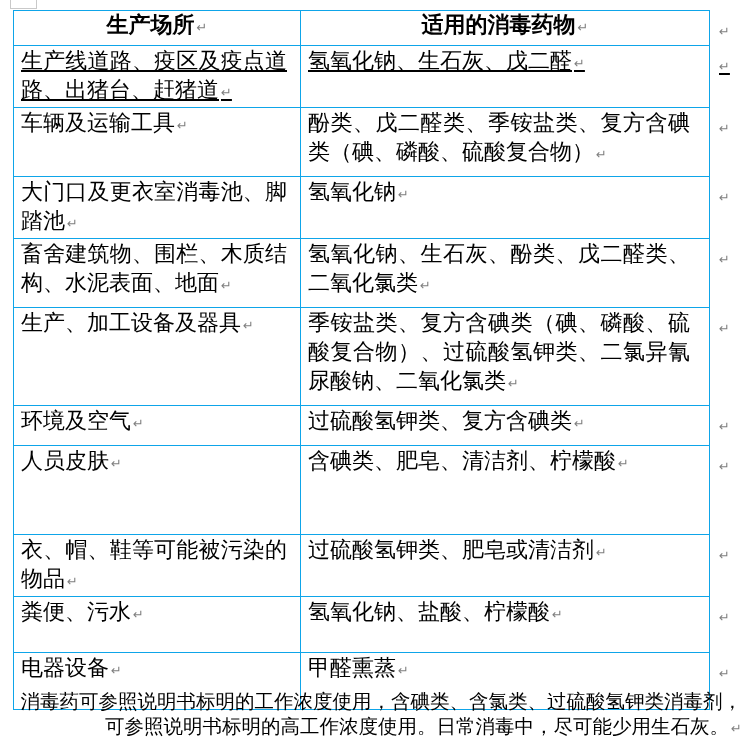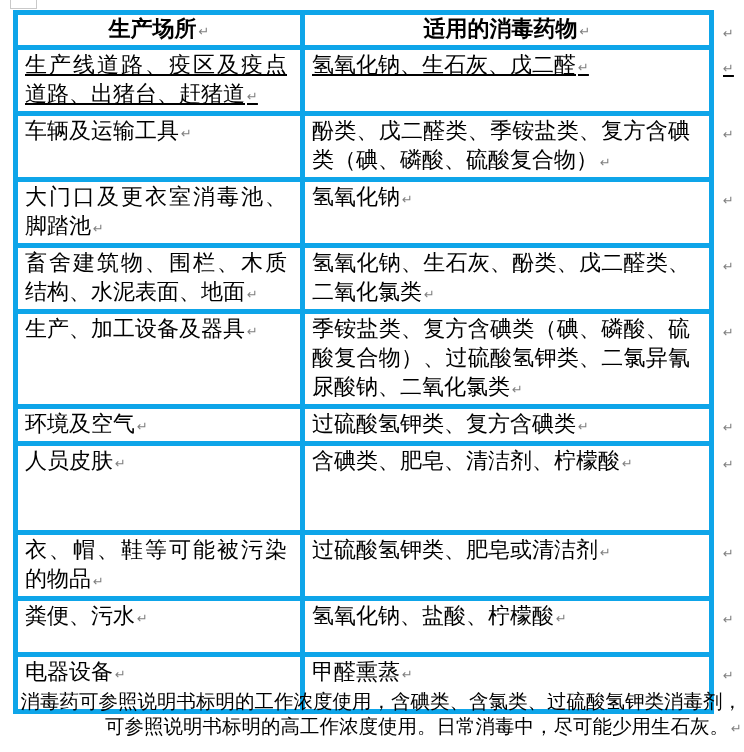--- a/index.html
+++ b/index.html
@@ -38,37 +38,37 @@
     border-collapse: collapse;
     table-layout: fixed;
     font-size: 22px;
     line-height: 29px;
   }
   col.c-site { width: 287px; }
   col.c-dis  { width: 409px; }
   col.c-end  { width: 34px;  }
 
   th.cell, td.cell {
-    border: 5px solid #0ea5e9;
+    border: 1px solid #0ea5e9;
     vertical-align: top;
     overflow: hidden;
   }
   thead tr { height: 27px; }
   th.cell {
     font-weight: bold;
     text-align: center;
     line-height: 27px;
     padding: 0;
   }
   td.site {
     padding: 0 13px 0 7px;
     text-align: justify;
   }
   td.dis {
-    padding: 0 19px 0 7px;
+    padding: 0 19px 7px 7px;
     text-align: justify;
   }
   td.rowend {
     border: none;
     vertical-align: top;
     padding: 3px 0 0 7px;
   }
   .mark {
     color: #7f7f7f;
     font-size: 13px;

